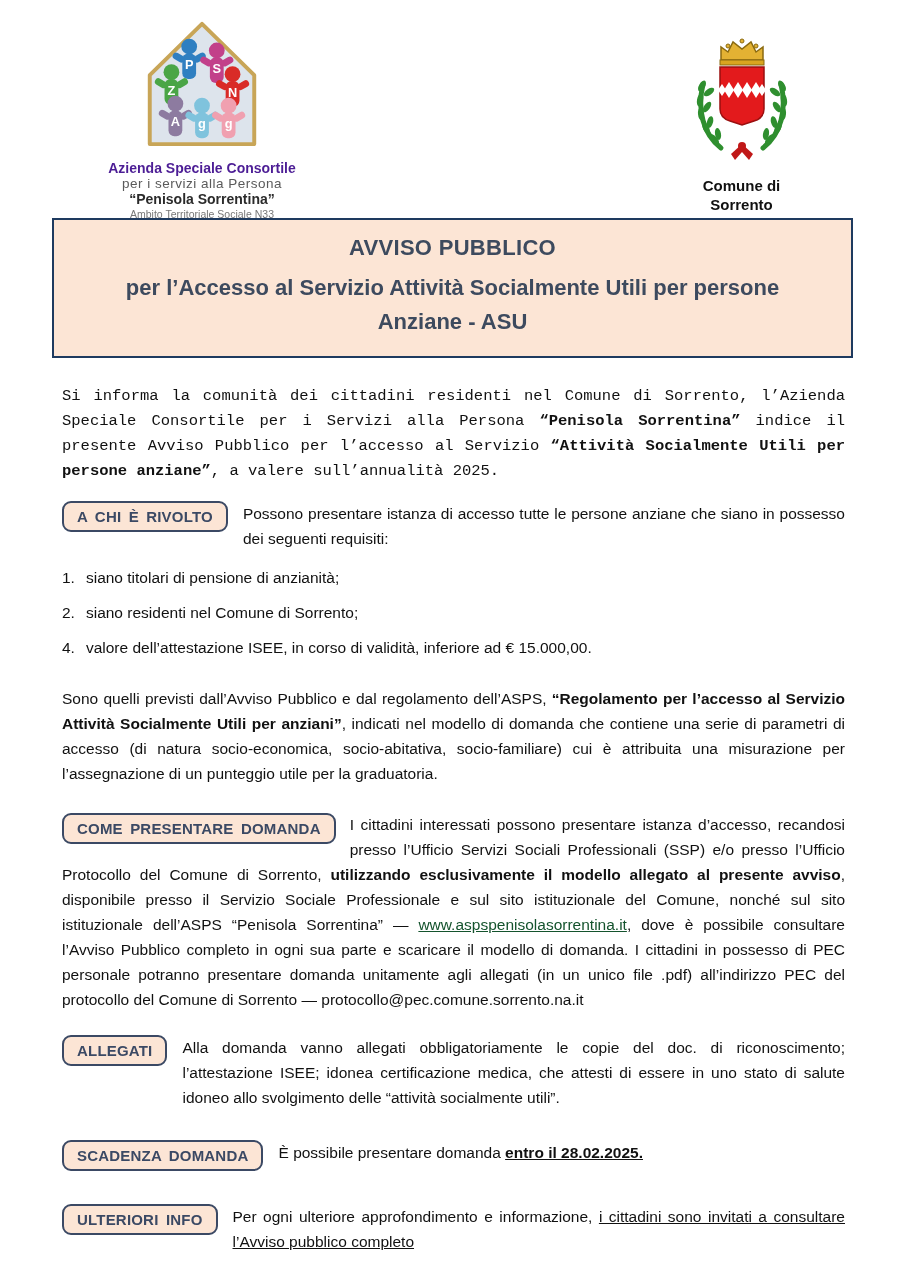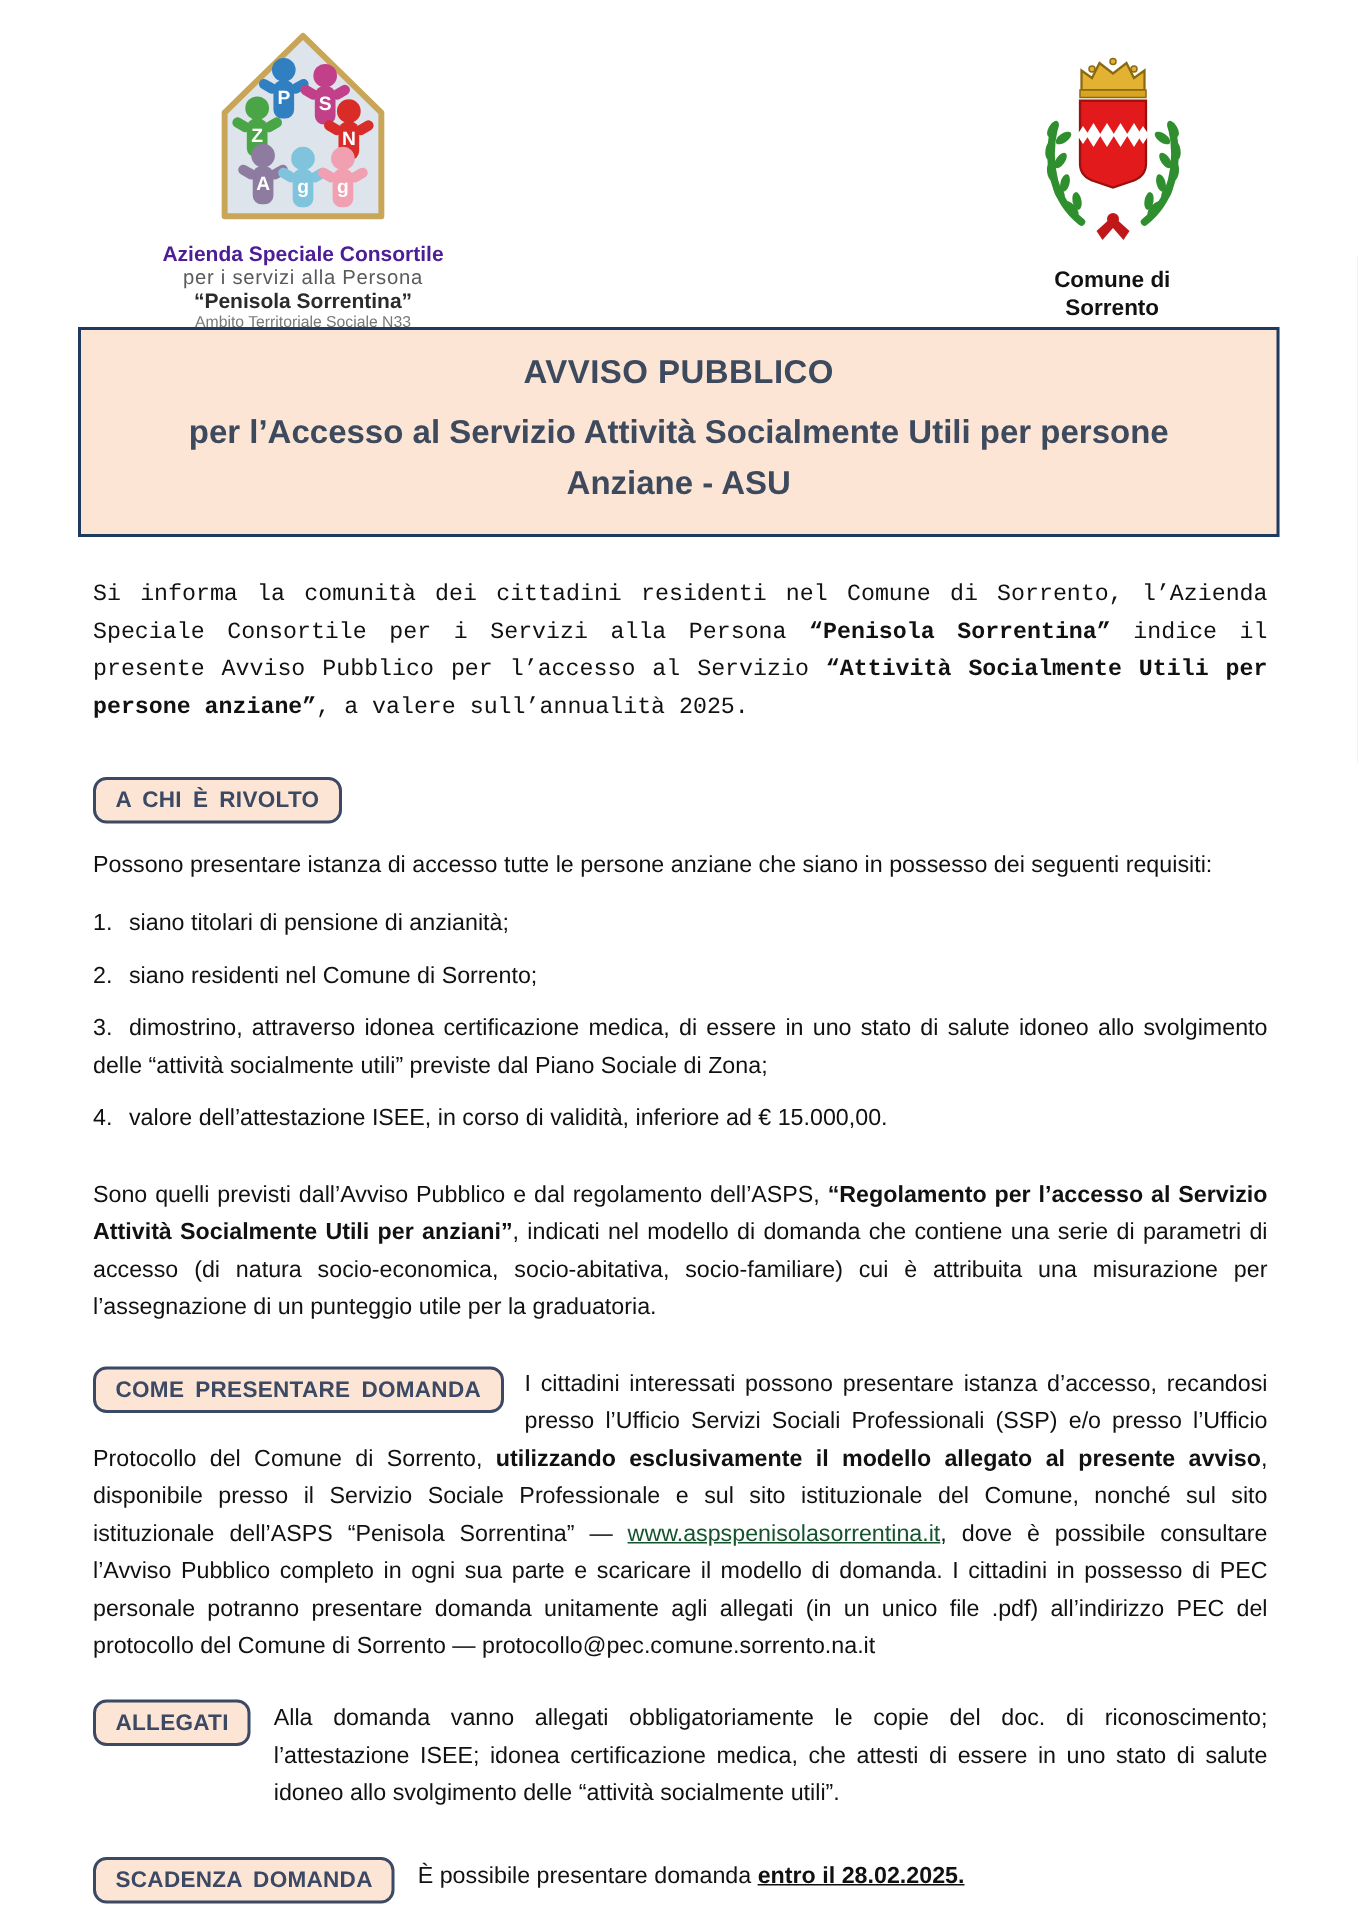--- a/index.html
+++ b/index.html
@@ -40,21 +40,21 @@
   .sec.flex{display:flex;gap:15px;align-items:flex-start;}
   .sec .sec-text{flex:1;text-align:justify;margin:0;}
   .sec.float{text-align:justify;}
   .sec.float .label-box{float:left;margin:1px 14px 4px 0;}
   .list{margin:14px 8px 0 10px;}
   .li{margin:0 0 10px 0;text-align:justify;}
   .li .num{margin-right:11px;}
   .b{font-weight:700;}
   .u{text-decoration:underline;}
   a.link{color:#14532d;text-decoration:underline;cursor:pointer;}
-  .mt2{margin-top:34px;flex-direction:column;}
+  .mt2{margin-top:17px;}
   .mt3{margin-top:23px;}
   .mt4{margin-top:26px;}
   .mt5{margin-top:30px;}
   .mt6{margin-top:33px;}
 </style>
 </head>
 <body>
 
 <div class="page">
 
@@ -188,21 +188,20 @@
 
     <p class="intro"><span>Si informa la comunità dei cittadini residenti nel Comune di Sorrento, l’Azienda Speciale Consortile per i Servizi alla Persona </span><span class="b">“Penisola Sorrentina”</span><span> indice il presente Avviso Pubblico per l’accesso al Servizio </span><span class="b">“Attività Socialmente Utili per persone anziane”</span><span>, a valere sull’annualità 2025.</span></p>
 
     <div class="sec flex mt2">
       <div class="label-box">A CHI È RIVOLTO</div>
       <p class="sec-text"><span>Possono presentare istanza di accesso tutte le persone anziane che siano in possesso dei seguenti requisiti:</span></p>
     </div>
     <div class="list">
       <p class="li"><span class="num">1.</span><span>siano titolari di pensione di anzianità;</span></p>
       <p class="li"><span class="num">2.</span><span>siano residenti nel Comune di Sorrento;</span></p>
-      <p class="li"><span class="num">3.</span><span>dimostrino, attraverso idonea certificazione medica, di essere in uno stato di salute idoneo allo svolgimento delle “attività socialmente utili” previste dal Piano Sociale di Zona;</span></p>
       <p class="li"><span class="num">4.</span><span>valore dell’attestazione ISEE, in corso di validità, inferiore ad € 15.000,00.</span></p>
     </div>
 
     <div class="sec float mt4">
       <span class="sec-text"><span>Sono quelli previsti dall’Avviso Pubblico e dal regolamento dell’ASPS, </span><span class="b">“Regolamento per l’accesso al Servizio Attività Socialmente Utili per anziani”</span><span>, indicati nel modello di domanda che contiene una serie di parametri di accesso (di natura socio-economica, socio-abitativa, socio-familiare) cui è attribuita una misurazione per l’assegnazione di un punteggio utile per la graduatoria.</span></span>
     </div>
 
     <div class="sec float mt4">
       <div class="label-box">COME PRESENTARE DOMANDA</div>
       <span class="sec-text"><span>I cittadini interessati possono presentare istanza d’accesso, recandosi presso l’Ufficio Servizi Sociali Professionali (SSP) e/o presso l’Ufficio Protocollo del Comune di Sorrento, </span><span class="b">utilizzando esclusivamente il modello allegato al presente avviso</span><span>, disponibile presso il Servizio Sociale Professionale e sul sito istituzionale del Comune, nonché sul sito istituzionale dell’ASPS “Penisola Sorrentina” — </span><a class="link" href="#">www.aspspenisolasorrentina.it</a><span>, dove è possibile consultare l’Avviso Pubblico completo in ogni sua parte e scaricare il modello di domanda. I cittadini in possesso di PEC personale potranno presentare domanda unitamente agli allegati (in un unico file .pdf) all’indirizzo PEC del protocollo del Comune di Sorrento — protocollo@pec.comune.sorrento.na.it</span></span>

